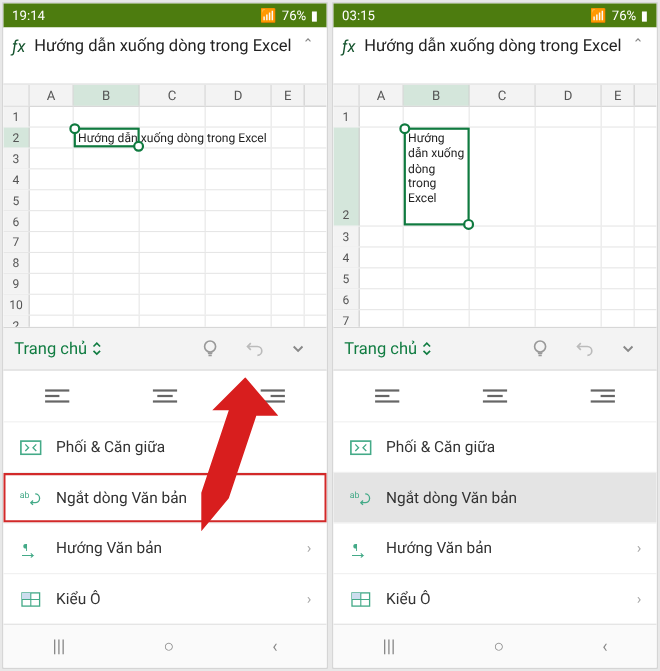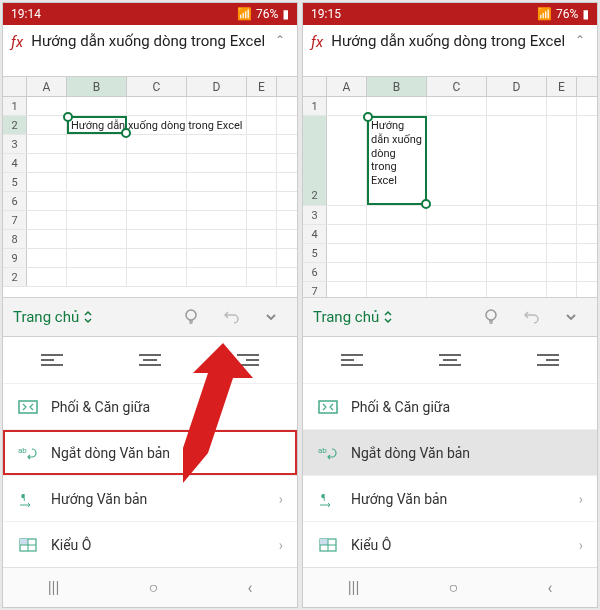--- a/index.html
+++ b/index.html
@@ -18,41 +18,41 @@
     background: #fff;
     display: flex;
     flex-direction: column;
     border: 1px solid #ccc;
     position: relative;
     overflow: hidden;
   }
   
   .status-bar {
     height: 22px;
-    background: #b91c1c;
+    background: #4d7c0f;
     color: #fff;
     display: flex;
     justify-content: space-between;
     align-items: center;
     padding: 0 8px;
     font-size: 12px;
   }
   .status-left, .status-right { display: flex; gap: 4px; align-items: center; }
   
   .formula-bar {
     display: flex;
     align-items: flex-start;
     border-bottom: 1px solid #d0d0d0;
     padding: 6px 8px;
     min-height: 52px;
     background: #fff;
   }
   .fx-label {
     font-style: italic;
-    color: #b91c1c;
+    color: #14532d;
     font-size: 15px;
     margin-right: 8px;
     margin-top: 2px;
   }
   .formula-text {
     flex: 1;
     font-size: 15px;
     color: #222;
     line-height: 1.35;
   }
@@ -307,20 +307,28 @@
         </div>
         <div class="row">
           <div class="row-h">9</div>
           <div class="cell" style="width: 40px;"></div>
           <div class="cell" style="width: 60px;"></div>
           <div class="cell" style="width: 60px;"></div>
           <div class="cell" style="width: 60px;"></div>
           <div class="cell" style="width: 30px;"></div>
         </div>
         <div class="row">
+          <div class="row-h">10</div>
+          <div class="cell" style="width: 40px;"></div>
+          <div class="cell" style="width: 60px;"></div>
+          <div class="cell" style="width: 60px;"></div>
+          <div class="cell" style="width: 60px;"></div>
+          <div class="cell" style="width: 30px;"></div>
+        </div>
+        <div class="row">
           <div class="row-h">2</div>
           <div class="cell" style="width: 40px;"></div>
           <div class="cell" style="width: 60px;"></div>
           <div class="cell" style="width: 60px;"></div>
           <div class="cell" style="width: 60px;"></div>
           <div class="cell" style="width: 30px;"></div>
         </div>
       </div>
   </div>
 
@@ -423,21 +431,21 @@
   </div>
 
   <svg class="arrow-overlay" style="left:150px;top:340px" width="100" height="140">
     <polygon points="70,0 100,35 80,35 55,110 30,140 30,105 55,30 40,30" fill="#d81e1e"></polygon>
   </svg>
 </div>
 
 <div class="phone">
   <div class="status-bar">
     <div class="status-left">
-        <span>19:15</span>
+        <span>03:15</span>
       </div>
     <div class="status-right">
       <span>📶</span>
       <span>76%</span>
       <span>▮</span>
     </div>
   </div>
 
   <div class="formula-bar">
     <span class="fx-label">ƒx</span>

